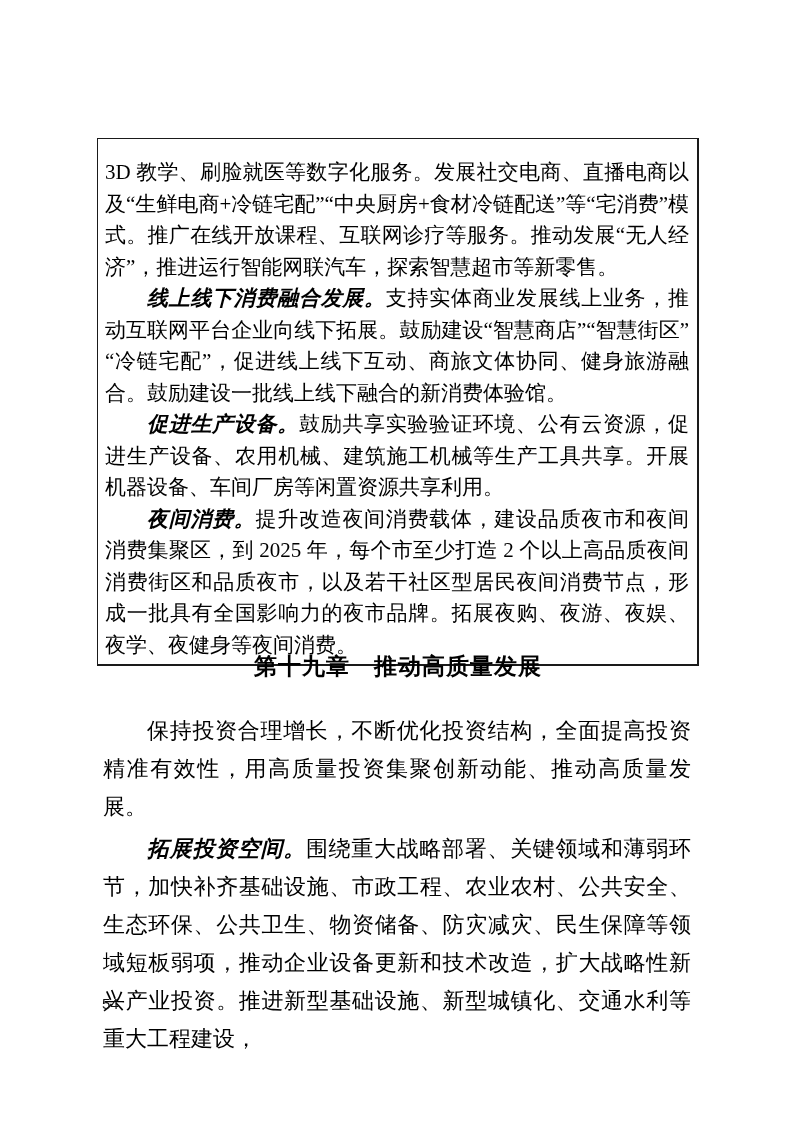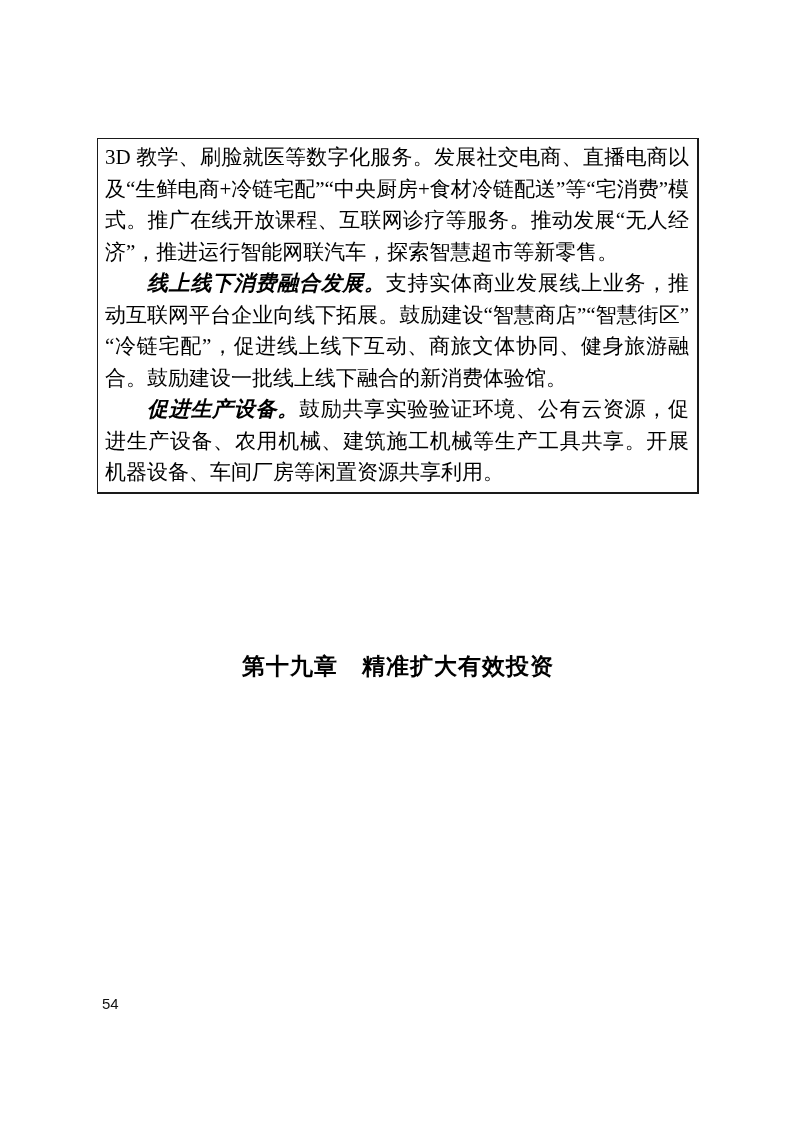--- a/index.html
+++ b/index.html
@@ -19,21 +19,21 @@
   }
   .box {
     position: absolute;
     left: 97px;
     top: 138px;
     width: 602px;
     box-sizing: border-box;
     border: 1px solid #1a1a1a;
     border-right-width: 2px;
     border-bottom-width: 2px;
-    padding: 3px 8px 3px 7px;
+    padding: 18px 8px 3px 7px;
     font-size: 21px;
     line-height: 31.5px;
     text-align: justify;
     text-justify: inter-character;
   }
   .box p {
     margin: 0;
     text-indent: 2em;
   }
   .box p.first {
@@ -82,20 +82,25 @@
 </style>
 </head>
 <body>
 
 <div class="page">
 
   <div class="box">
     <p class="first"><b></b><span>3D 教学、刷脸就医等数字化服务。发展社交电商、直播电商以及“生鲜电商+冷链宅配”“中央厨房+食材冷链配送”等“宅消费”模式。推广在线开放课程、互联网诊疗等服务。推动发展“无人经济”，推进运行智能网联汽车，探索智慧超市等新零售。</span></p>
     <p><b>线上线下消费融合发展。</b><span>支持实体商业发展线上业务，推动互联网平台企业向线下拓展。鼓励建设“智慧商店”“智慧街区”“冷链宅配”，促进线上线下互动、商旅文体协同、健身旅游融合。鼓励建设一批线上线下融合的新消费体验馆。</span></p>
     <p><b>促进生产设备。</b><span>鼓励共享实验验证环境、公有云资源，促进生产设备、农用机械、建筑施工机械等生产工具共享。开展机器设备、车间厂房等闲置资源共享利用。</span></p>
+    <p><b>夜间消费。</b><span>提升改造夜间消费载体，建设品质夜市和夜间消费集聚区，到 2025 年，每个市至少打造 2 个以上高品质夜间消费街区和品质夜市，以及若干社区型居民夜间消费节点，形成一批具有全国影响力的夜市品牌。拓展夜购、夜游、夜娱、夜学、夜健身等夜间消费。</span></p>
   </div>
 
-  <h2 class="chapter">第十九章　精准扩大有效投资</h2>
+  <h2 class="chapter">第十九章　推动高质量发展</h2>
 
+  <div class="body-text">
+    <p><b></b><span>保持投资合理增长，不断优化投资结构，全面提高投资精准有效性，用高质量投资集聚创新动能、推动高质量发展。</span></p>
+    <p><b>拓展投资空间。</b><span>围绕重大战略部署、关键领域和薄弱环节，加快补齐基础设施、市政工程、农业农村、公共安全、生态环保、公共卫生、物资储备、防灾减灾、民生保障等领域短板弱项，推动企业设备更新和技术改造，扩大战略性新兴产业投资。推进新型基础设施、新型城镇化、交通水利等重大工程建设，</span></p>
+  </div>
 
   <div class="page-number">54</div>
 
 </div>
 
 </body></html>

